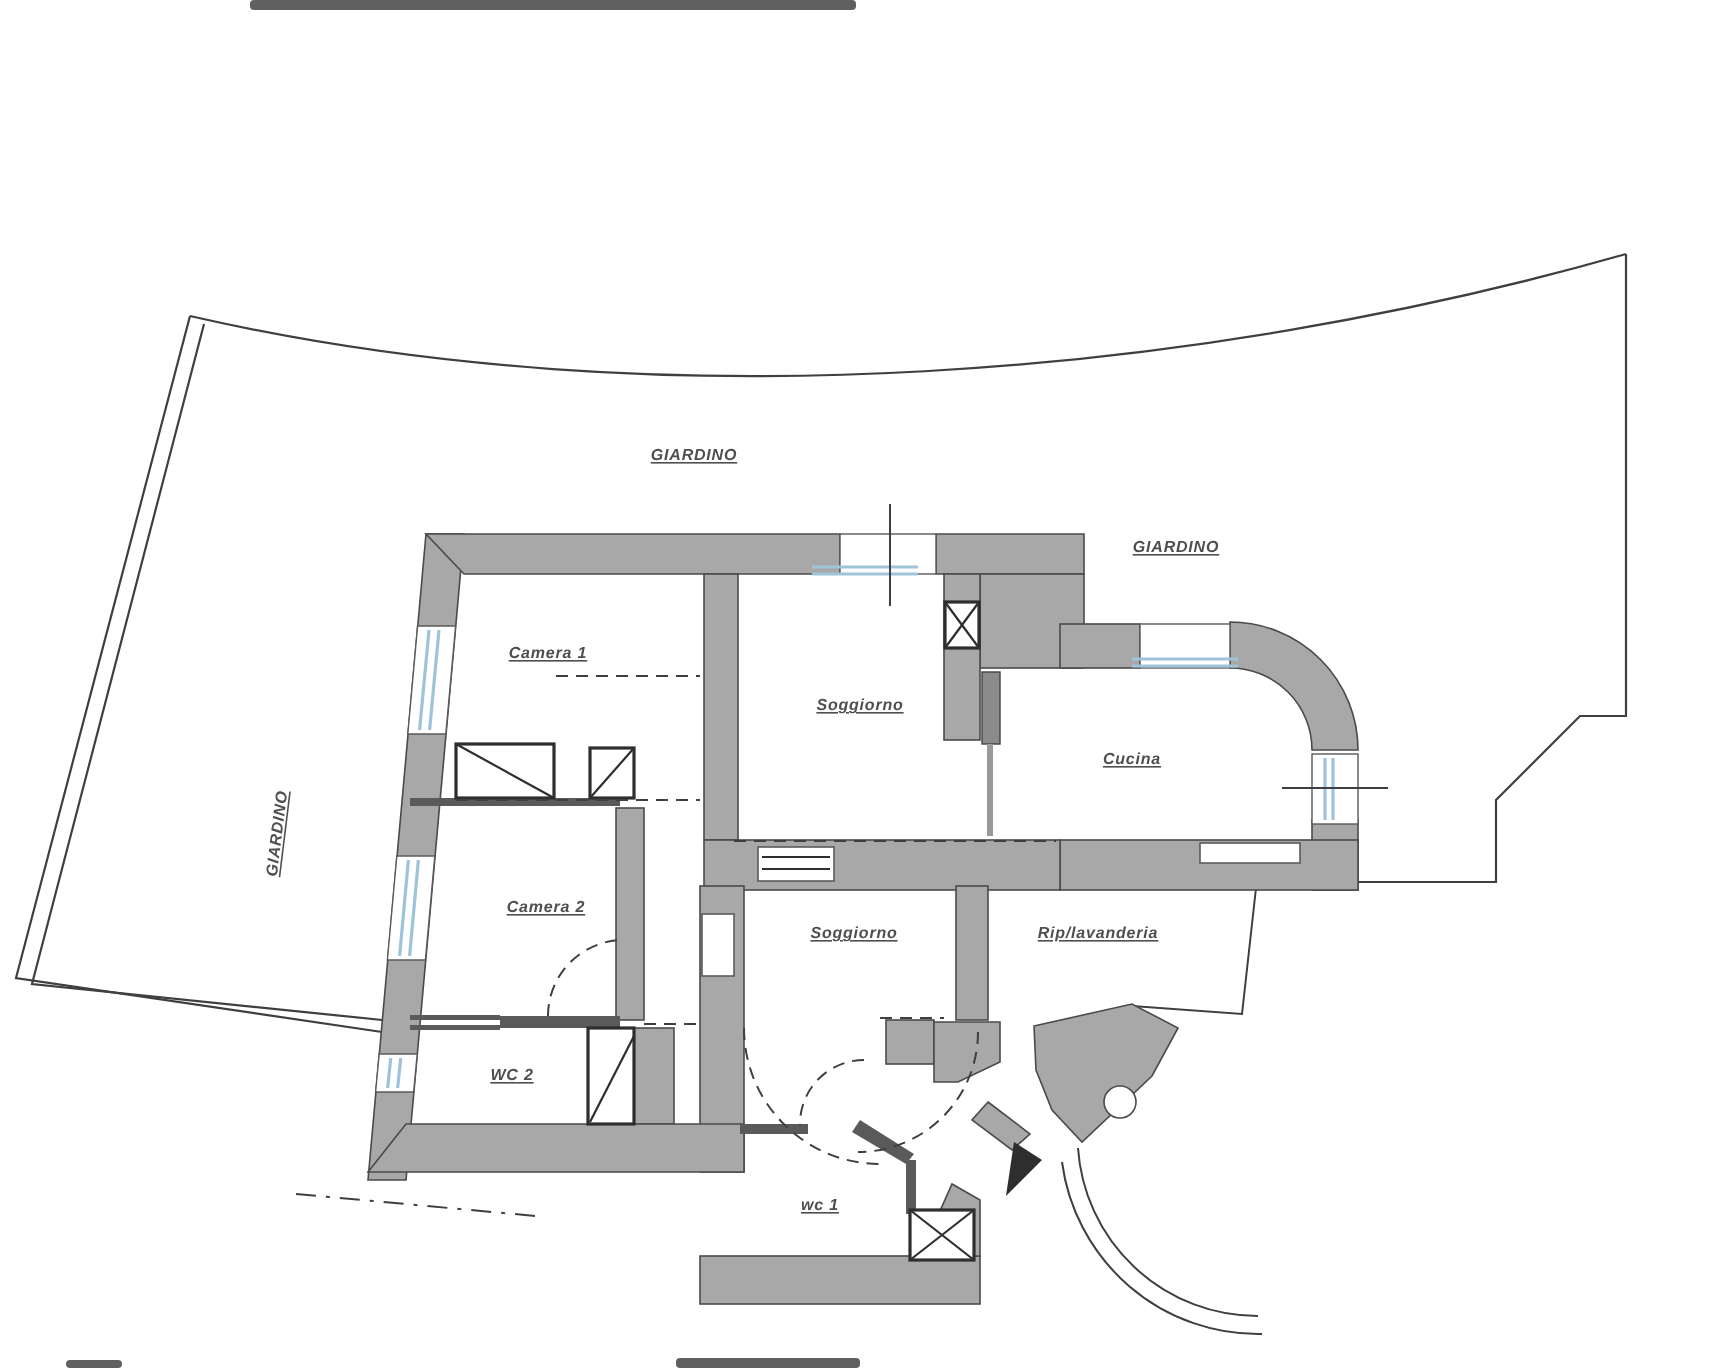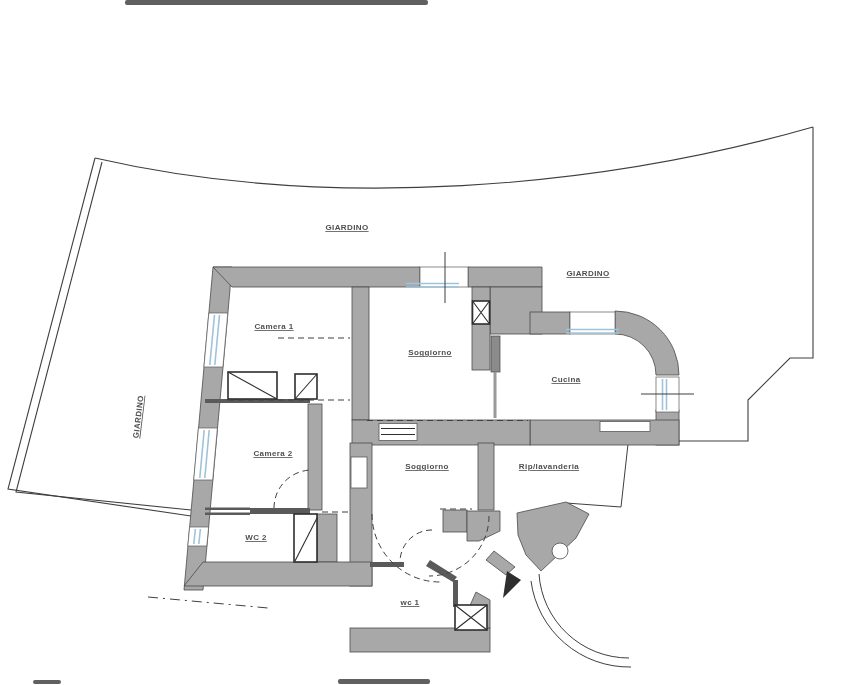--- a/index.html
+++ b/index.html
@@ -1,17 +1,17 @@
 <!DOCTYPE html>
 <html style="--wall: #a8a8a8; --wallline: #4a4a4a; --window: #9fc4da; --ink: #3f3f3f; --label: #4f4f4f;"><head>
 <meta charset="utf-8">
 <style>
   html,body{margin:0;padding:0;background:#ffffff;}
   .stage{position:relative;width:862px;height:685px;background:#fff;overflow:hidden;
-         font-family:"Liberation Sans",sans-serif;}
+         font-family:"Liberation Sans",sans-serif;font-style:italic;}
   svg{display:block}
   .wall{fill:var(--wall);stroke:var(--wallline);stroke-width:.8;}
   .thin{fill:#5a5a5a;stroke:none;}
   .line{stroke:var(--ink);stroke-width:1;fill:none;}
   .fence{stroke:var(--ink);stroke-width:1.1;fill:none;}
   .dash{stroke:var(--ink);stroke-width:1;fill:none;stroke-dasharray:6 4;}
   .dashdot{stroke:var(--ink);stroke-width:1;fill:none;stroke-dasharray:10 5 2 5;}
   .win-gap{fill:#ffffff;stroke:#5a5a5a;stroke-width:.7;}
   .win{stroke:var(--window);stroke-width:1.6;fill:none;}
   .fixture{fill:#ffffff;stroke:#2e2e2e;stroke-width:1.6;}

